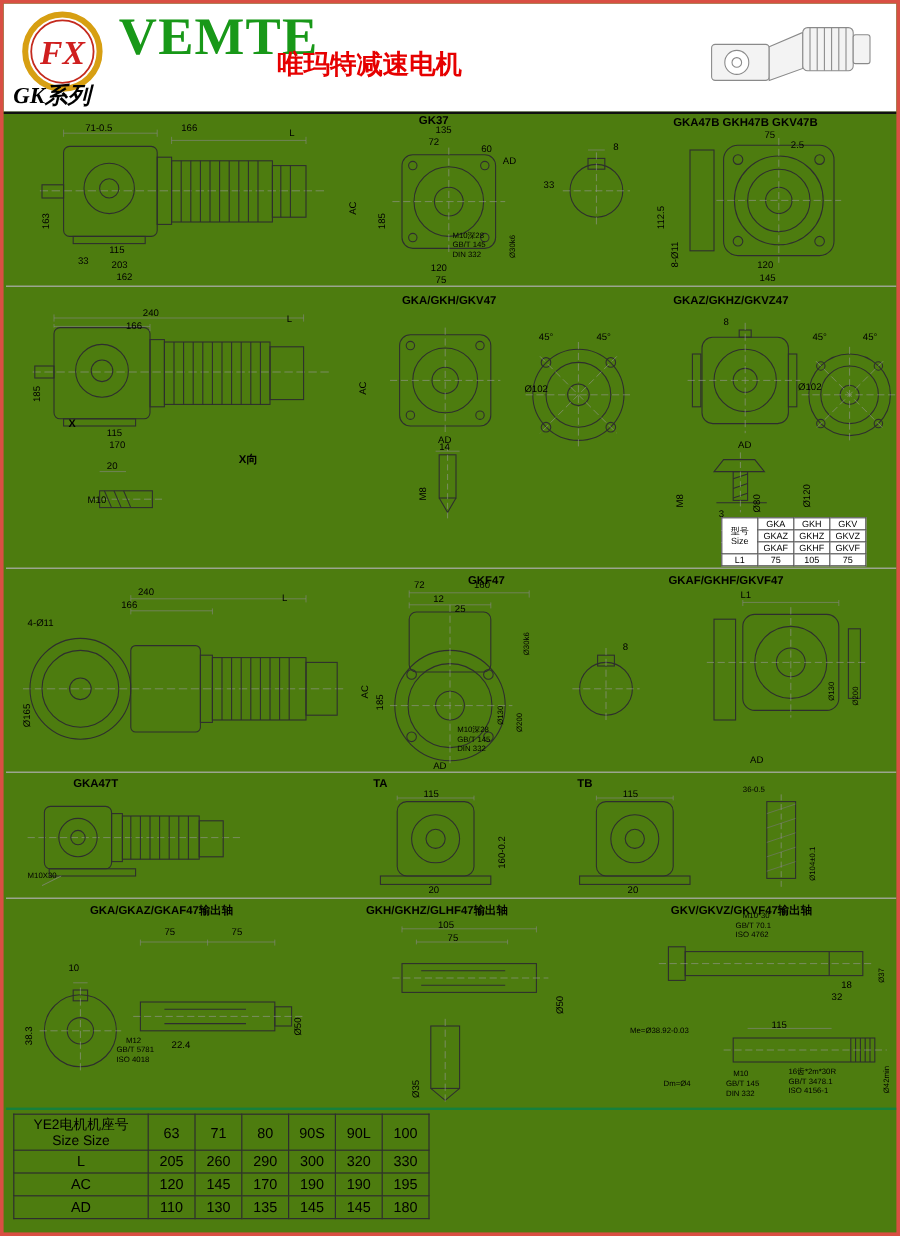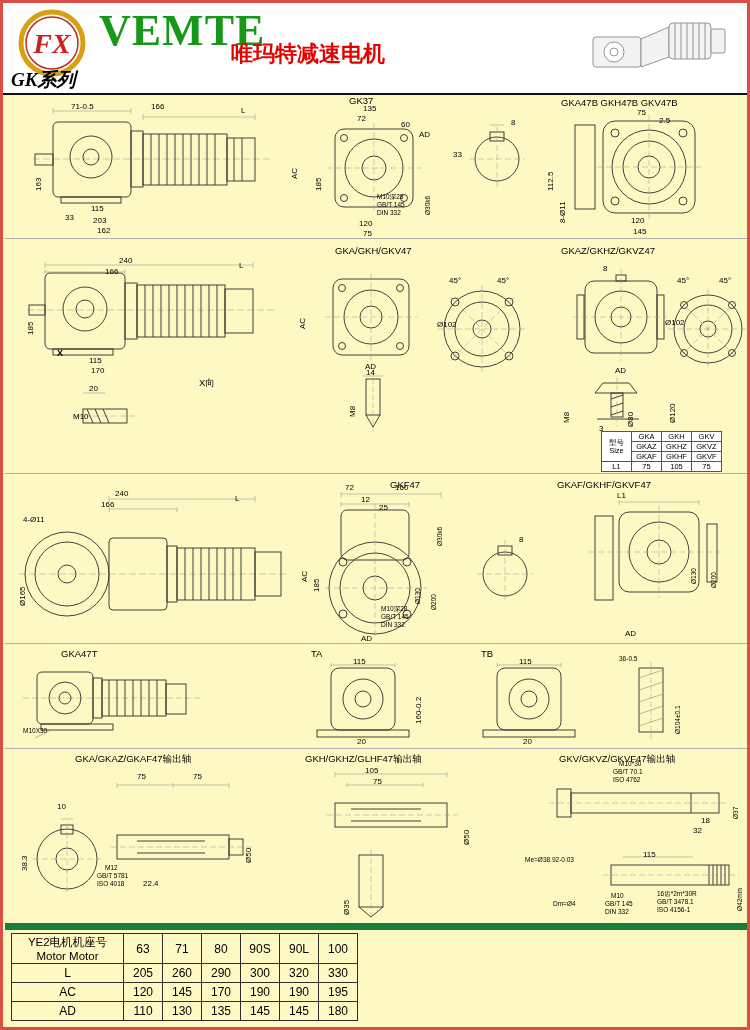--- a/index.html
+++ b/index.html
@@ -1,40 +1,40 @@
 <!DOCTYPE html>
 <html><head>
 <meta charset="utf-8">
 <style>
   *{margin:0;padding:0;box-sizing:border-box}
   html,body{background:#fff}
   body{font-family:"Liberation Sans",sans-serif;color:#000}
-  .page{position:relative;width:750px;height:1030px;background:#fef9c3;border:3px solid #d94f43;overflow:hidden}
+  .page{position:relative;width:750px;height:1030px;background:#4d7c0f;border:3px solid #d94f43;overflow:hidden}
   
   .hdr{position:absolute;left:0;top:0;width:744px;height:90px;background:#fff}
   .logo{position:absolute;left:14px;top:5px;width:70px;height:70px}
   .brand{position:absolute;left:96px;top:2px;font-family:"Liberation Serif",serif;font-weight:bold;font-size:44px;color:#189818;letter-spacing:1px}
   .brand-sub{position:absolute;left:228px;top:36px;font-size:22px;font-weight:bold;color:#e60000}
   .hdr-img{position:absolute;right:10px;top:14px;width:150px;height:58px}
   .series{position:absolute;left:8px;top:64px;font-family:"Liberation Serif",serif;font-style:italic;font-weight:bold;font-size:19px}
   .hrule{position:absolute;left:0;top:90px;width:744px;height:2px;background:#111}
   
   .sec{position:absolute;left:2px;width:742px}
   #s1{top:92px;height:143px}
   #s2{top:235px;height:235px;border-top:1px solid #b0b0b0}
   #s3{top:470px;height:170px;border-top:1px solid #b0b0b0}
   #s4{top:640px;height:105px;border-top:1px solid #b0b0b0}
   #s5{top:745px;height:175px;border-top:1px solid #b0b0b0}
-  #s6{top:920px;height:104px;border-top:7px solid #15803d}
+  #s6{top:920px;height:104px;border-top:2px solid #15803d}
   .panel{position:absolute}
   .draw{position:absolute;left:0;top:0;width:100%;height:100%}
   .dim{position:absolute;font-size:8px;line-height:1;white-space:nowrap;color:#000}
   .sm{font-size:6.5px}
   .rot{transform:rotate(-90deg);transform-origin:left top}
-  .ptitle{position:absolute;font-size:9.5px;font-weight:normal;white-space:nowrap}
+  .ptitle{position:absolute;font-size:9.5px;font-weight:bold;white-space:nowrap}
   .big{font-size:9px;font-weight:bold}
   
   .sizetbl{position:absolute;border-collapse:collapse;font-size:7.5px;text-align:center;background:#fff}
   .sizetbl td{border:1px solid #555;padding:0 2px;height:10px;min-width:30px;line-height:1.05}
   
   .motortbl{position:absolute;left:6px;top:3px;border-collapse:collapse;font-size:12px;text-align:center}
   .motortbl td{border:1.6px solid #2e2e2e;padding:1px 3px;height:19px}
   .motortbl td.lbl{width:112px}
   .motortbl td.v{width:39px}
   .motortbl .cn{font-size:11.5px}
@@ -564,21 +564,21 @@
           <path d="M40 52h12"></path>
         </g>
       </svg>
       <span class="dim" style="left:36px;top:36px">10</span>
       <span class="dim rot" style="left:0;top:104px">38.3</span>
       <span class="dim" style="left:116px;top:6px">75</span>
       <span class="dim" style="left:172px;top:6px">75</span>
       <span class="dim sm" style="left:84px;top:98px">M12</span>
       <span class="dim sm" style="left:76px;top:106px">GB/T 5781</span>
       <span class="dim sm" style="left:76px;top:114px">ISO 4018</span>
-      <span class="dim" style="left:122px;top:113px">22.4</span>
+      <span class="dim" style="left:122px;top:100px">22.4</span>
       <span class="dim rot" style="left:224px;top:96px">Ø50</span>
     </div>
 
     <div class="panel" style="left:286px;top:18px;width:188px;height:152px">
       <svg class="draw" viewBox="0 0 188 152">
         <g stroke="#2e2e2e" fill="none" stroke-width="0.9">
           <rect x="44" y="36" width="112" height="24"></rect>
           <line x1="60" y1="42" x2="130" y2="42"></line>
             <line x1="60" y1="54" x2="130" y2="54"></line>
           <rect x="68" y="88" width="24" height="52"></rect>
@@ -632,21 +632,21 @@
       <span class="dim sm" style="left:134px;top:146px">ISO 4156-1</span>
     </div>
   </div>
 
   <div class="sec" id="s6">
     <table class="motortbl">
       <tbody>
           <tr>
         <td class="lbl">
           <div class="cn">YE2电机机座号</div>
-          <div class="en">Motor Motor</div>
+          <div class="en">Size Size</div>
         </td>
         <td class="v">63</td>
         <td class="v">71</td>
         <td class="v">80</td>
         <td class="v">90S</td>
         <td class="v">90L</td>
         <td class="v">100</td>
       </tr>
       <tr>
         <td class="lbl">L</td>

